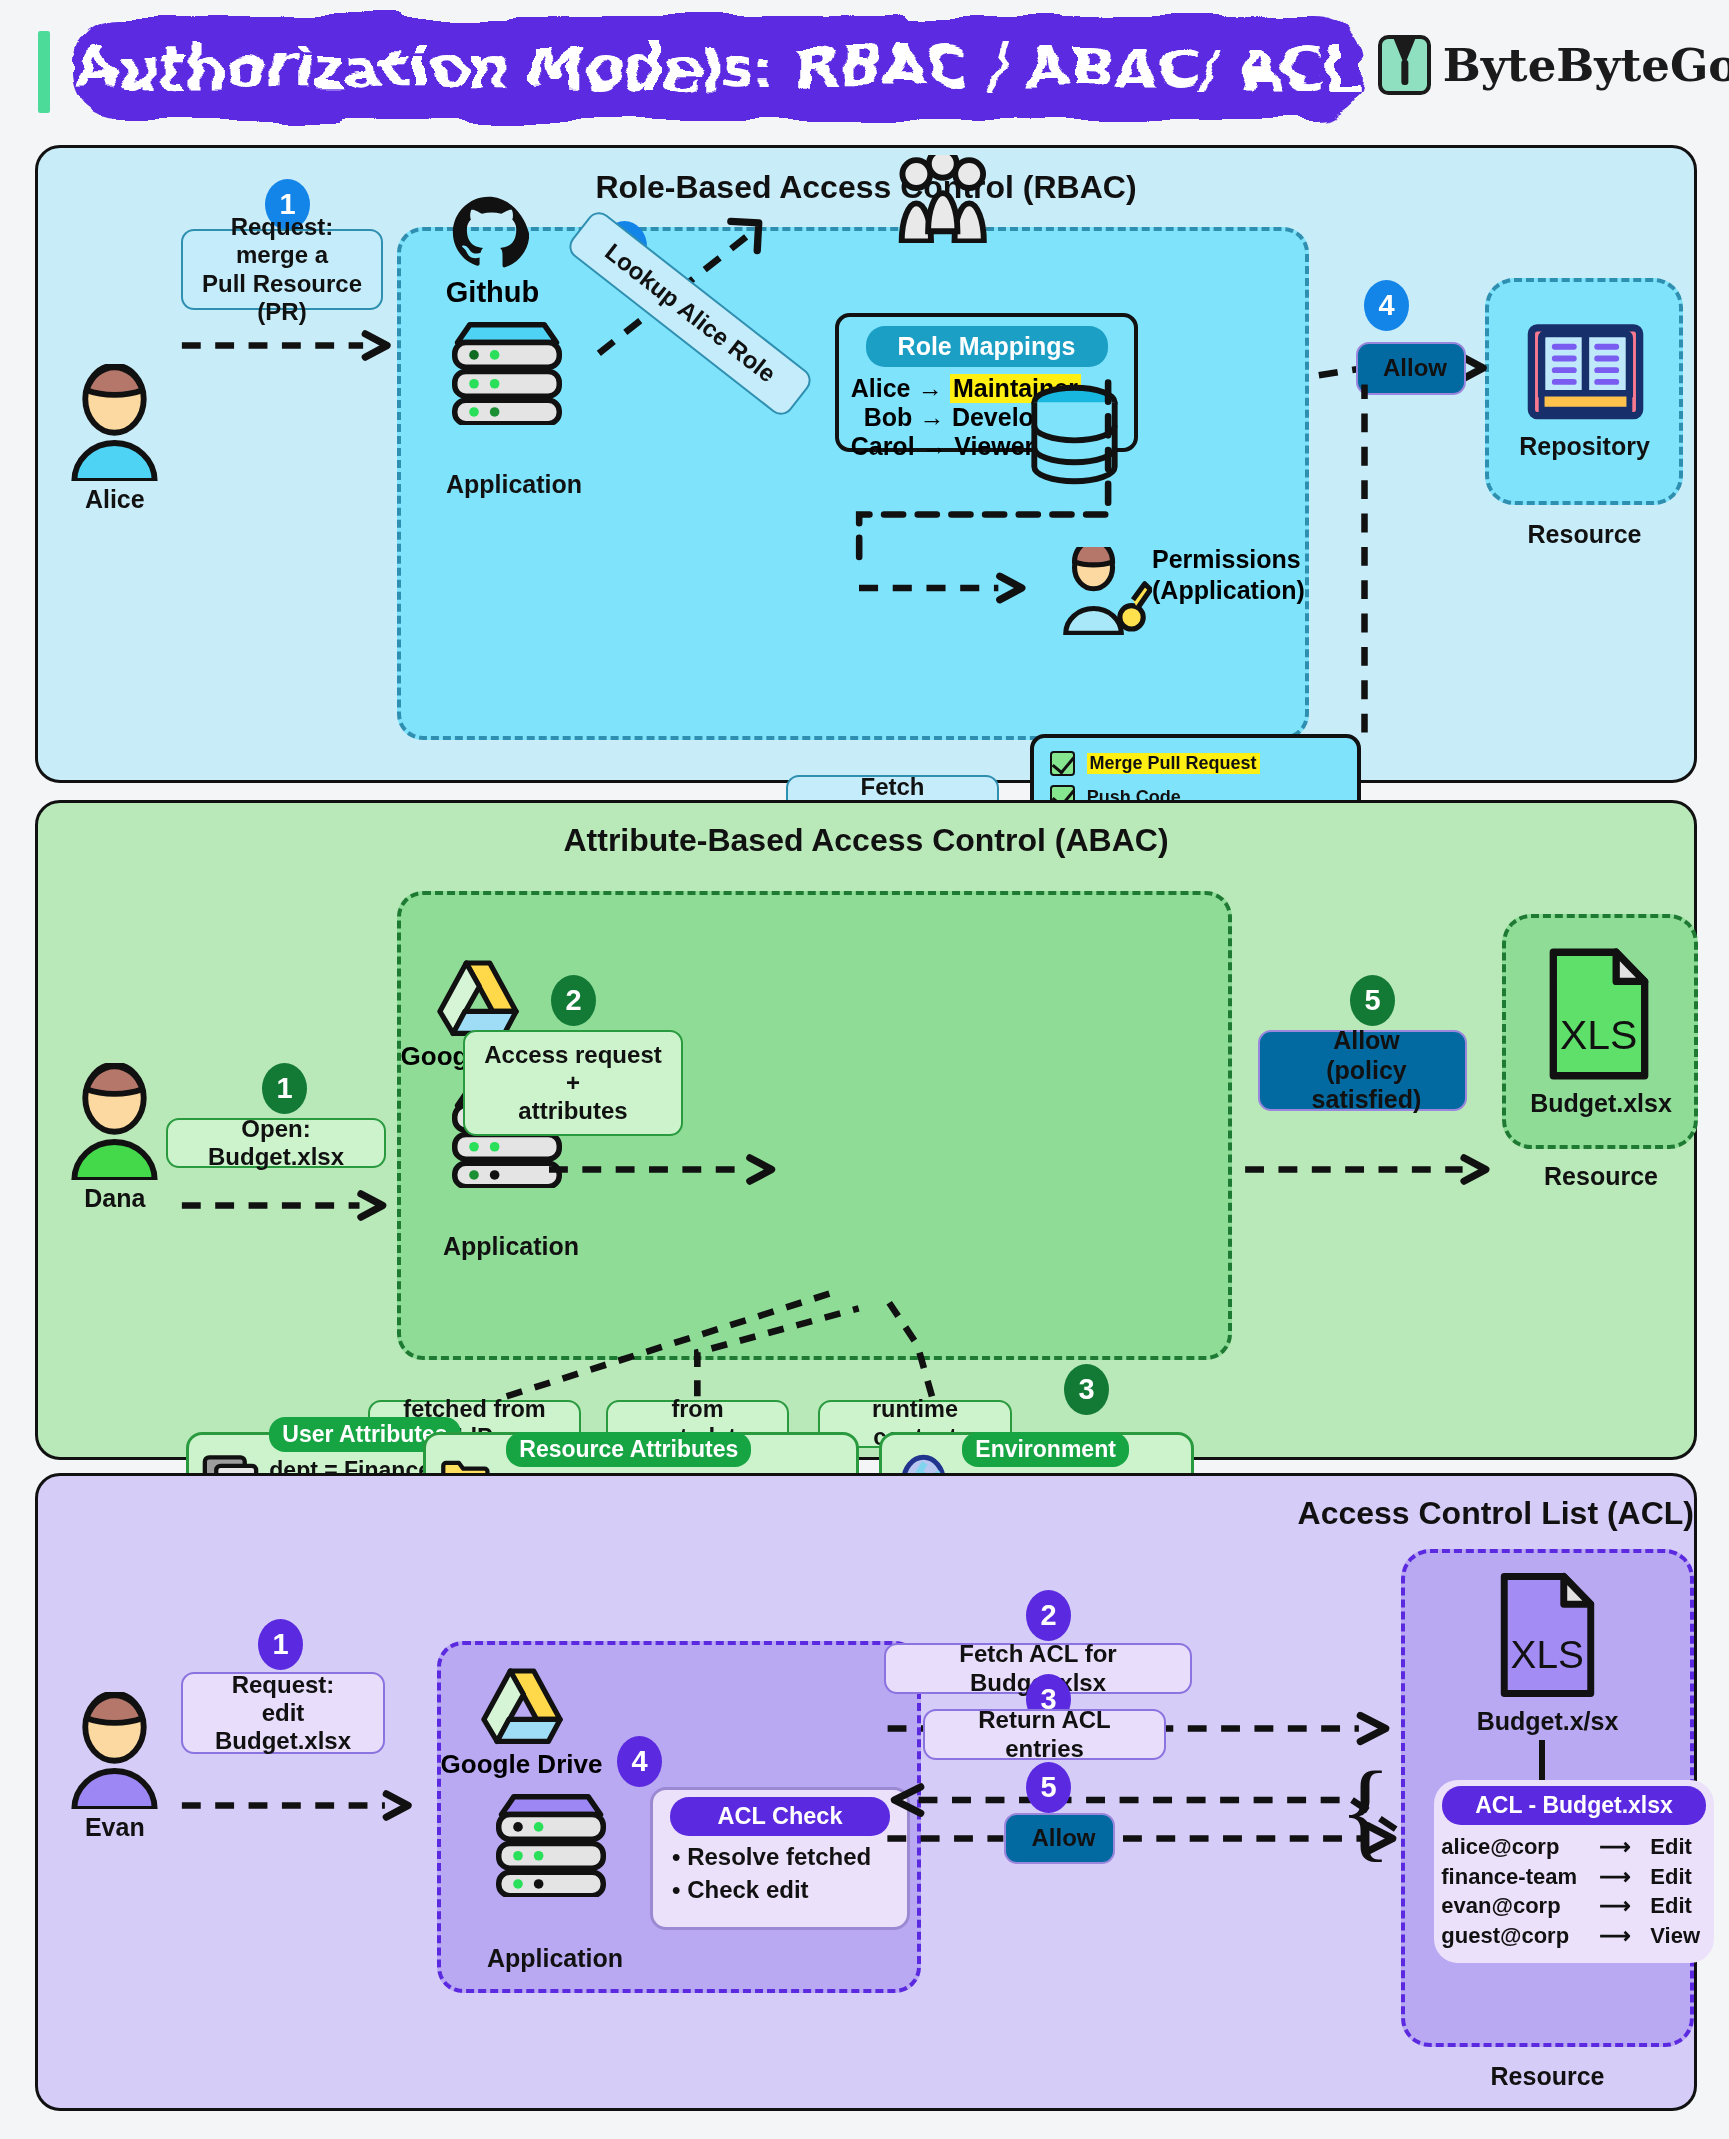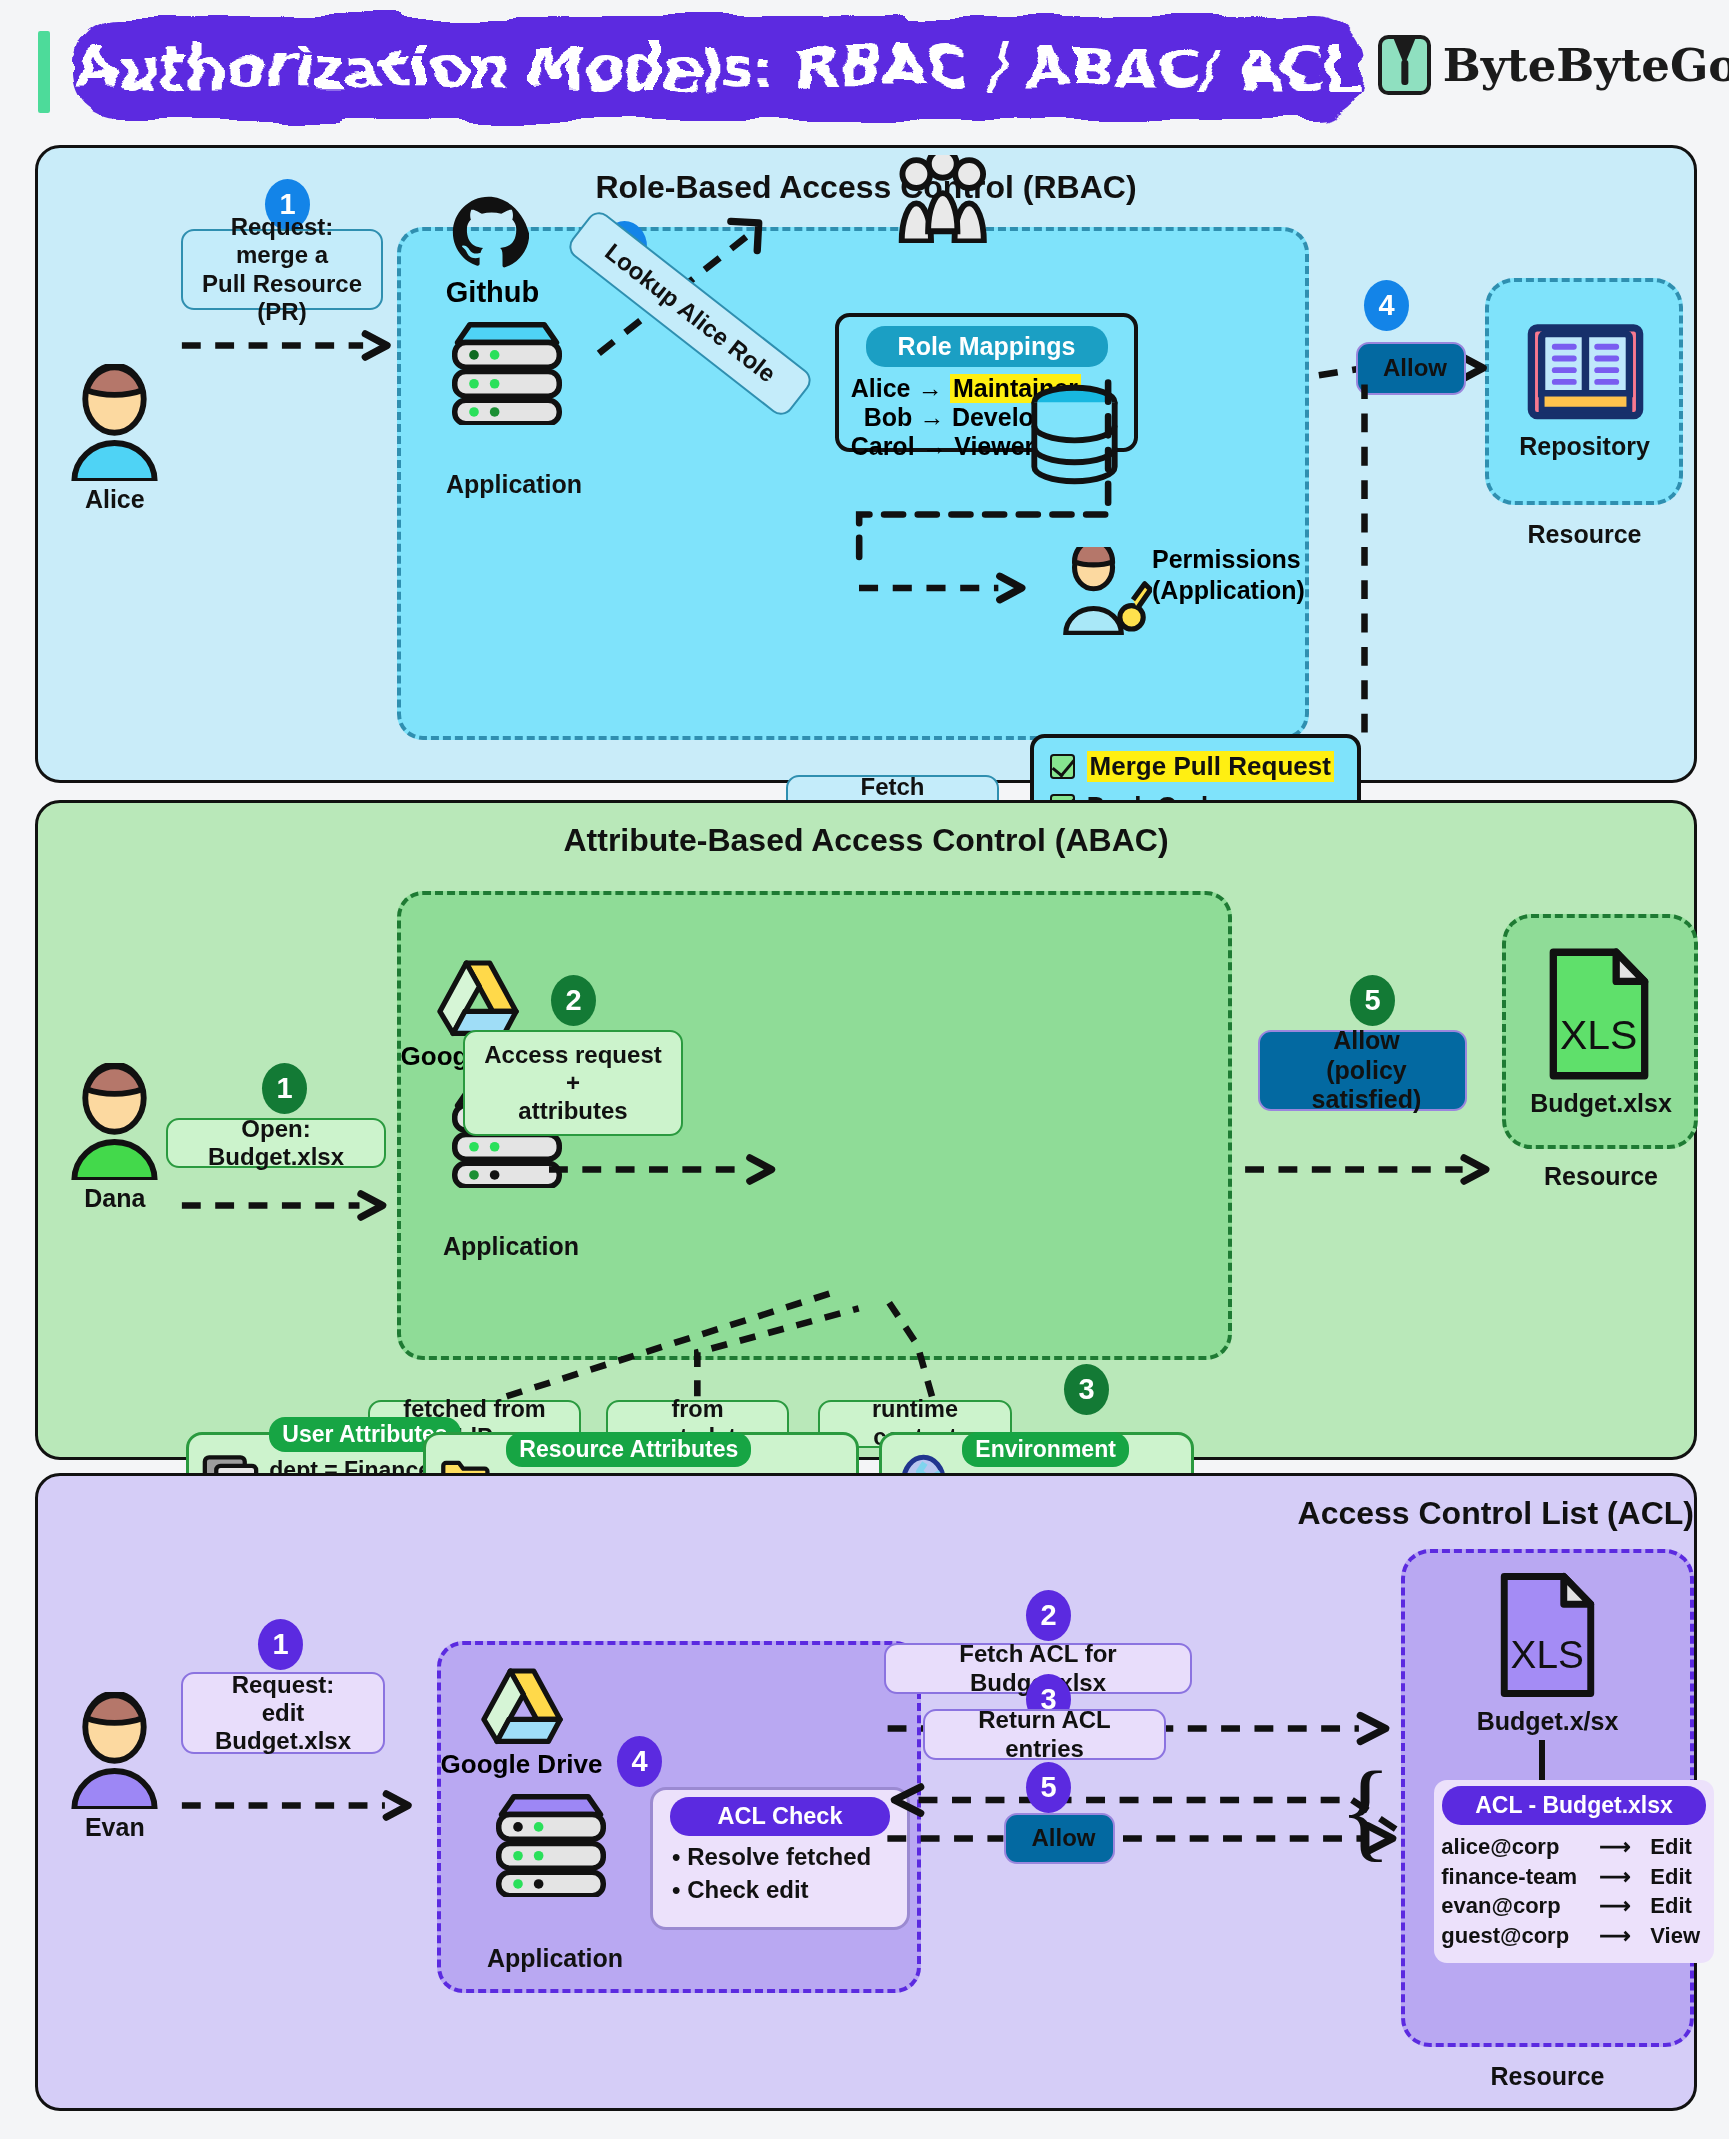--- a/index.html
+++ b/index.html
@@ -115,21 +115,21 @@
 
   #role-card { left: 797px; top: 165px; width: 303px; height: 139px;
                background: #7fe3fb; border: 4.4px solid #111; padding: 8.8px 11.7px; }
   #role-card .card-head { background: #1b9fc4; width: 242px; }
   #role-card .row { display: flex; gap: 7.3px; font-size: 25px; font-weight: 700; }
   .hl { background: #ffef12; padding: 0 2.9px; }
 
   #perm-card { left: 992px; top: 586px; width: 331px; height: 147px;
                background: #7fe3fb; border: 4.4px solid #111; padding: 13px 16px; }
   .chk-row { display: flex; align-items: center; gap: 11.7px; margin-bottom: 8.8px;
-             font-size: 26px; font-weight: 700; color:#111; }
+             font-size: 18px; font-weight: 700; color:#111; }
   .chk {
     width: 25px; height: 25px; background: #86e58f; border: 2.9px solid #111;
     border-radius: 3.7px; position: relative; flex: 0 0 auto;
   }
   .chk::after {
     content: ""; position: absolute; left: 5.1px; top: -1.5px; width: 10.3px; height: 17.6px;
     border: solid #111; border-width: 0 3.7px 3.7px 0; transform: rotate(40deg);
   }
 
   #policy-card { left: 797px; top: 909px; width: 416px; height: 242px;
@@ -138,21 +138,21 @@
   .pol-h { font-size: 27px; font-weight: 700; color:#111; margin: 4.4px 0 5.9px 2.9px; }
   .pol-l { font-size: 20px; font-weight: 700; color:#111; margin-left: 2.9px; line-height:1.5; }
   .pol-i { margin-left: 22px; }
 
   #acl-check { left: 645px; top: 1795px; width: 256px; height: 147px;
                background: #ece1fb; border: 3.7px solid #9b8ad1; border-radius: 16px; padding: 7.3px 10.3px; }
   #acl-check .card-head { background: #5b2ae0; width: 220px; font-size: 23.5px; }
   .bul { font-size: 24px; font-weight: 700; color:#111; margin: 4.4px 0 0 8.8px; }
 
   #acl-list { left: 1396px; top: 1817px; width: 278px; height: 183px;
-              background: #ece1fb; border-radius: 13px; padding: 5.9px 7.3px; }
+              background: #ece1fb; border-radius: 24px; padding: 5.9px 7.3px; }
   #acl-list .card-head { background: #5b2ae0; width: 264px; font-size: 23px; }
   .acl-row { display: grid; grid-template-columns: 158px 51px auto; align-items:center;
              font-size: 22px; font-weight: 700; color:#111; line-height: 1.35; }
 
   
   .attr-box {
     position: absolute; background: #cdf3cd; border: 3.7px solid #2a9a3f;
     border-radius: 16px; display: flex; align-items: center; gap: 10.3px; padding: 10.3px 13px;
   }
   .attr-badge {

